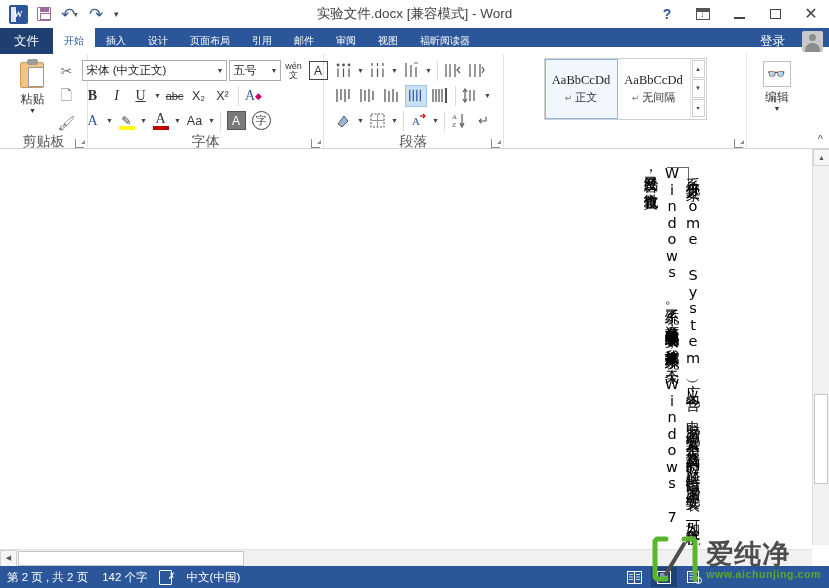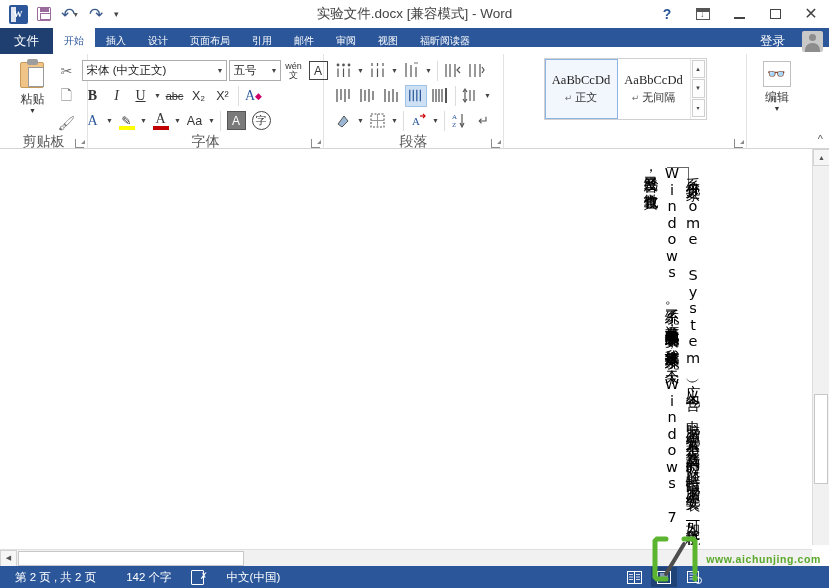--- a/index.html
+++ b/index.html
@@ -288,21 +288,21 @@
   .hsthumb {
     position: absolute; height: 15px; top: 1px; background: #ffffff; border: 1px solid #c7c7c7;
   }
 
   
   .statusbar {
     position: absolute; left: 0; bottom: 0; width: 829px; height: 22px;
     background: #2b579a; color: #fff;
     display: flex; align-items: center; font-size: 11.5px;
   }
-  .sb-item { padding: 0 15px; white-space: nowrap; }
+  .sb-item { padding: 0 7px; white-space: nowrap; }
   .sb-proof {
     width: 17px; height: 14px; position: relative; margin: 0 4px;
   }
   .sb-proof:before {
     content:""; position:absolute; left:0; top:0; width:11px; height:13px;
     border:1.3px solid #fff; border-radius:1px;
   }
   .sb-proof:after {
     content:"\2717"; position:absolute; right:0px; top:0px; font-size:9px; color:#fff; line-height:13px;
   }
@@ -754,17 +754,18 @@
   <div class="watermark">
     <div class="wm-logo">
       <svg width="46" height="46" viewBox="0 0 46 46">
         <path d="M14 3 L5 3 L3 5 L3 41 L5 43 L14 43" fill="none" stroke="#5cb531" stroke-width="5" stroke-linecap="round"></path>
         <path d="M32 3 L41 3 L43 5 L43 36" fill="none" stroke="#5cb531" stroke-width="5" stroke-linecap="round"></path>
         <path d="M43 41 L43 43" fill="none" stroke="#5cb531" stroke-width="5" stroke-linecap="round"></path>
         <line x1="32" y1="8" x2="14" y2="38" stroke="#4d4d4d" stroke-width="4" stroke-linecap="round"></line>
       </svg>
     </div>
     <div class="wm-text">
+      <div class="wm-cn">爱纯净</div>
       <div class="wm-url">www.aichunjing.com</div>
     </div>
   </div>
 
 </div>
 
 </body></html>

